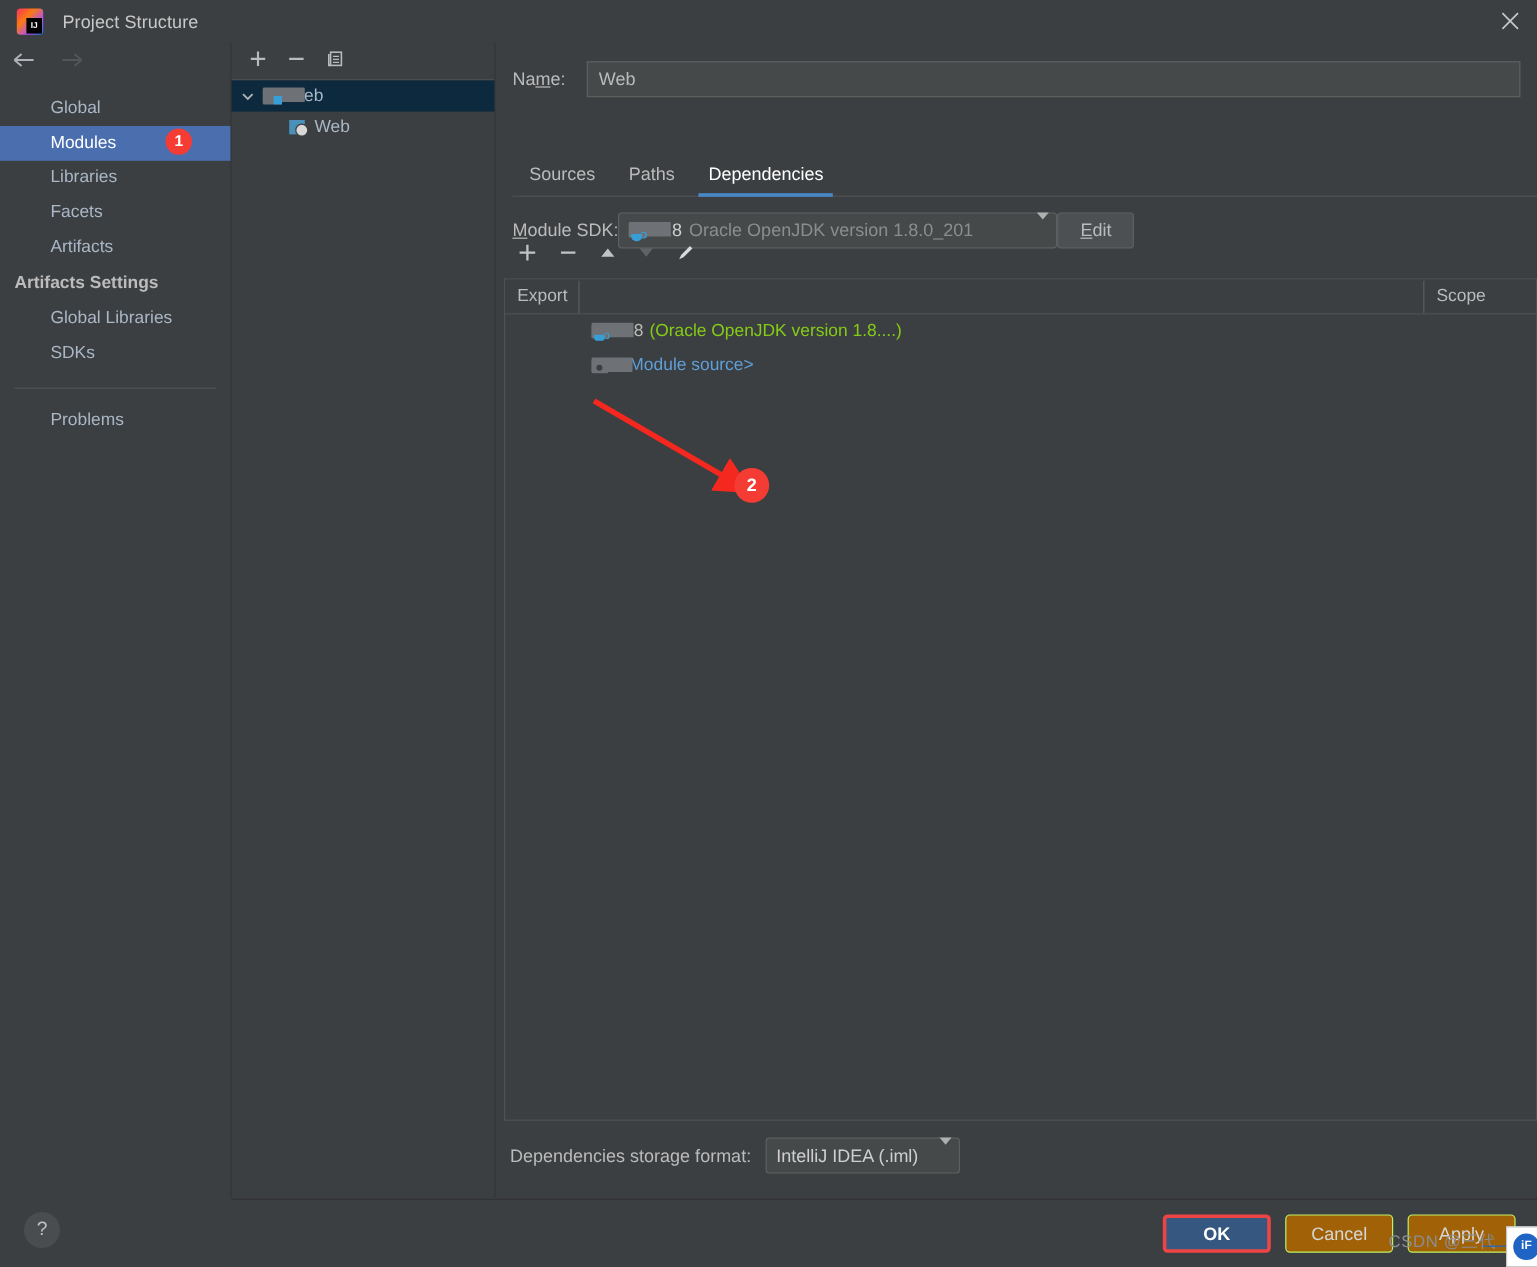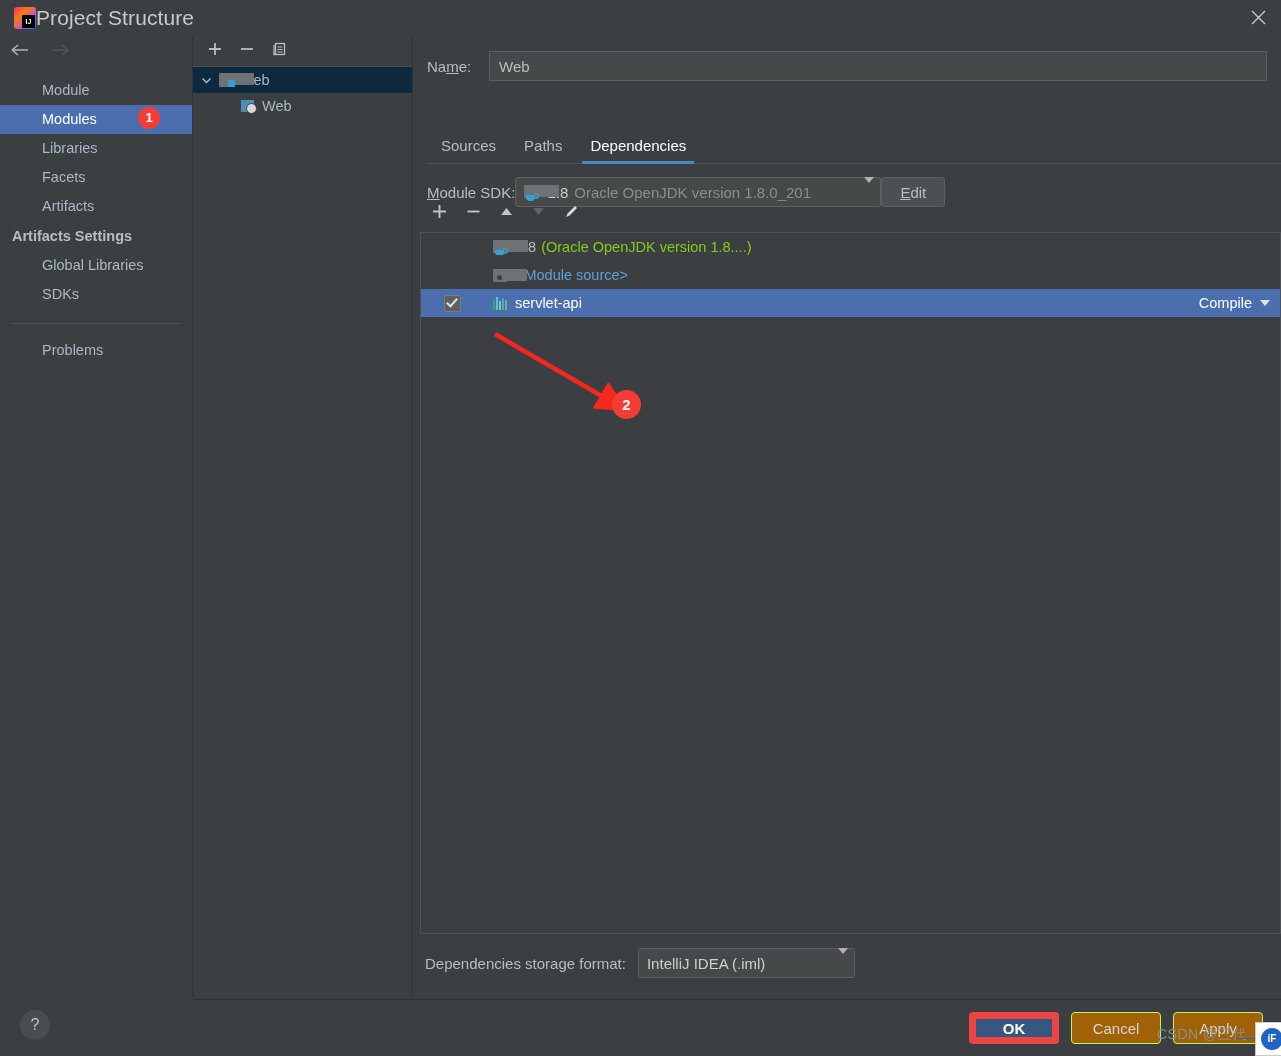--- a/index.html
+++ b/index.html
@@ -47,21 +47,22 @@
     width: 13px; height: 13px;
     background: #000;
     color: #fff;
     font-size: 7px;
     font-family: "Liberation Sans", sans-serif;
     font-weight: bold;
     line-height: 13px;
     text-align: center;
   }
   .title-text {
-    font-size: 21px;
+    margin-left: 16px;
+    font-size: 15px;
     color: #c8c8c8;
     letter-spacing: .1px;
   }
   .close-btn {
     position: absolute;
     right: 0; top: 0;
     width: 46px; height: 35px;
     display: flex; align-items: center; justify-content: center;
     cursor: pointer;
   }
@@ -400,21 +401,21 @@
   .ico-modsrc .f { position:absolute; left:0; top:2px; width:14px; height:11px; background:#6e7276; border-radius:1px;}
   .ico-modsrc .tab { position:absolute; left:0; top:0; width:6px; height:3px; background:#6e7276; border-radius:1px 1px 0 0;}
   .ico-modsrc .dot { position:absolute; left:4px; top:6px; width:5px; height:5px; border-radius:50%; background:#3c3f41;}
 
   .storage-row {
     position: absolute;
     left: 425px; top: 948px;
     display: flex; align-items: center; gap: 12px;
   }
   .storage-label { font-size: 15px; color: #bbbbbb; }
-  #storage-combo { width: 217px; }
+  #storage-combo { width: 162px; }
 
   
   .bottom-bar {
     position: absolute;
     left: 193px; top: 999px;
     width: 1088px; height: 57px;
     background: #3c3f41;
     border-top: 1px solid #323232;
   }
   .btn-row {
@@ -429,21 +430,21 @@
     font-size: 15px;
     font-family: "Liberation Sans", sans-serif;
     color: #d6d6d6;
     background: #a16207;
     border: 1px solid #bef264;
     cursor: pointer;
     outline: none;
   }
   .dbtn.primary {
     background: #365880;
-    border: 7px solid #ef4444;
+    border: 3px solid #ef4444;
     color: #ffffff;
     font-weight: bold;
   }
 
   
   .anno-arrow {
     position: absolute;
     left: 490px; top: 330px;
     pointer-events: none;
   }
@@ -521,21 +522,21 @@
       </span>
       <span class="nav-arrow disabled">
         <svg width="22" height="14" viewBox="0 0 22 14">
           <path d="M2 7 H18 M18 7 L12 2 M18 7 L12 12" stroke="#6e7276" stroke-width="1.6" fill="none"></path>
         </svg>
       </span>
     </div>
 
     <div class="side-list">
       <div class="side-item">
-        <span>Module</span>
+        <span>Global</span>
       </div>
       <div class="side-item selected">
         <span>Modules</span>
         <span class="badge" id="badge-1">1</span>
       </div>
       <div class="side-item">
         <span>Libraries</span>
       </div>
       <div class="side-item">
         <span>Facets</span>
@@ -661,20 +662,25 @@
       </svg>
     </span>
     <span class="tb-ico">
       <svg width="17" height="17" viewBox="0 0 17 17">
         <path d="M3 14 L4.6 10.4 L12 3 L14 5 L6.6 12.4 Z" fill="#d7dadc"></path>
       </svg>
     </span>
   </div>
 
   <div class="dep-wrap">
+    <div class="dep-header">
+      <div class="th-export">Export</div>
+      <div class="th-name"></div>
+      <div class="th-scope">Scope</div>
+    </div>
 
     <div class="dep-row">
       <div class="cell-export"></div>
       <div class="cell-name">
         <span class="ico-jdk">
           <span class="tab"></span>
             <span class="f"></span>
             <span class="cup"></span>
             <span class="handle"></span>
         </span>
@@ -690,39 +696,20 @@
         <span class="ico-modsrc">
           <span class="tab"></span>
             <span class="f"></span>
             <span class="dot"></span>
         </span>
         <span class="row-link">&lt;Module source&gt;</span>
       </div>
       <div class="cell-scope"></div>
     </div>
 
-    <div class="dep-row selected">
-      <div class="cell-export">
-        <span class="chk checked"></span>
-      </div>
-      <div class="cell-name">
-        <span class="ico-lib">
-          <i style="height:11px;background:#3ba55d"></i>
-          <i style="height:13px;background:#4fc3f7"></i>
-          <i style="height:9px;background:#9ccc65"></i>
-          <i style="height:12px;background:#42a5f5"></i>
-          <i style="height:10px;background:#66bb6a"></i>
-        </span>
-        <span class="row-white">servlet-api</span>
-      </div>
-      <div class="cell-scope">
-        <span>Compile</span>
-        <span class="caret" style="border-top-color:#e0e6ee"></span>
-      </div>
-    </div>
   </div>
 
   <div class="storage-row">
     <span class="storage-label">Dependencies storage format:</span>
     <div class="combo" id="storage-combo">
       <span class="main-txt">IntelliJ IDEA (.iml)</span>
       <span class="arrow"><span class="caret"></span></span>
     </div>
   </div>
 

